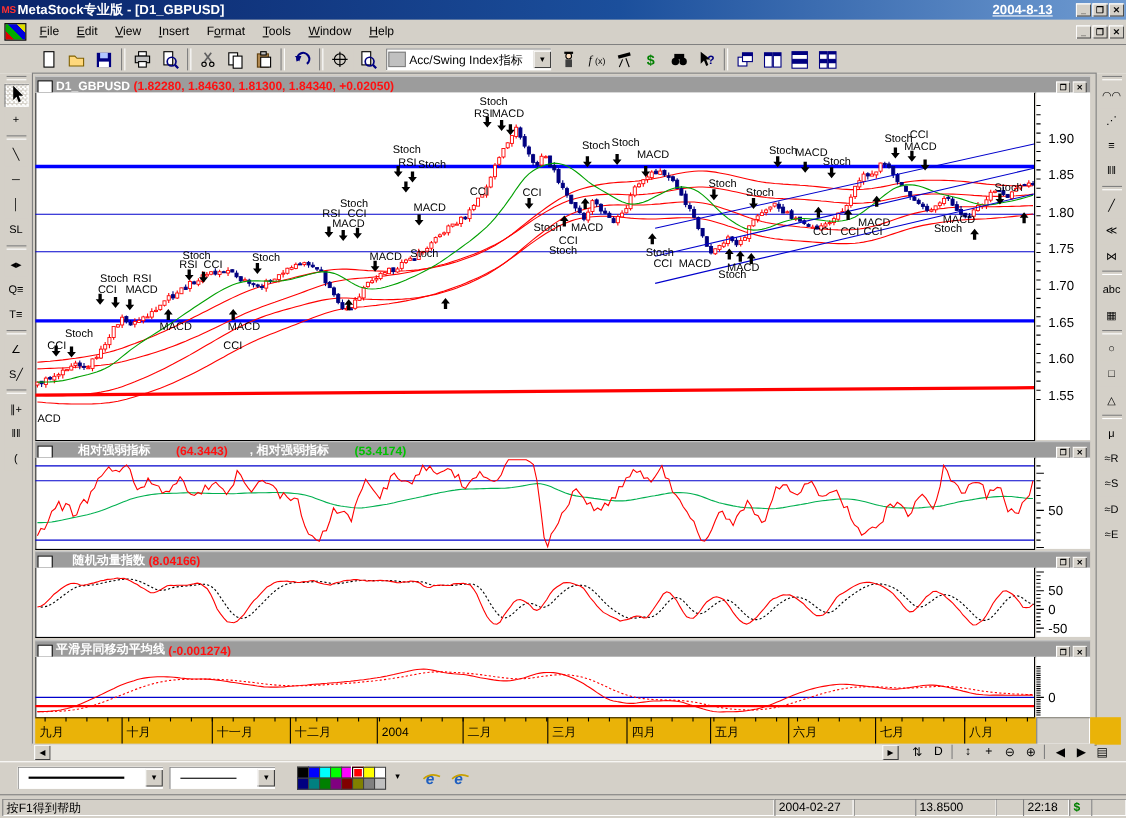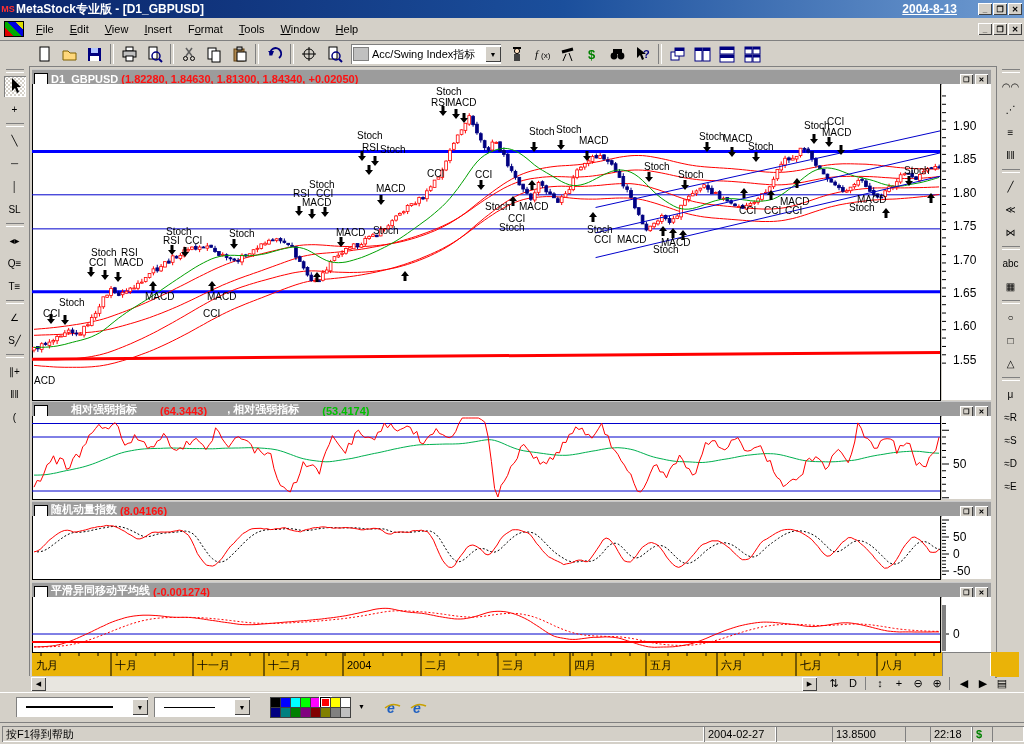--- a/index.html
+++ b/index.html
@@ -999,21 +999,21 @@
           <line x1="0" y1="48" x2="7" y2="48" stroke="#000"></line>
           <line x1="0" y1="41.25" x2="4" y2="41.25" stroke="#000"></line>
           <line x1="0" y1="34.5" x2="4" y2="34.5" stroke="#000"></line>
           <line x1="0" y1="27.75" x2="4" y2="27.75" stroke="#000"></line>
           <line x1="0" y1="21" x2="4" y2="21" stroke="#000"></line>
           <line x1="0" y1="14.25" x2="7" y2="14.25" stroke="#000"></line>
           <line x1="0" y1="7.5" x2="4" y2="7.5" stroke="#000"></line>
         </svg><span class="axis-label" style="left: 11px; top: 41px;">50</span></div>
       <div class="pane-title abs" style="left: 2px; top: 434px;">
         <span class="sysbox"></span>
-        <span style="color: rgb(255, 255, 255); white-space: pre;">随机动量指数 </span>
+        <span style="color: rgb(255, 255, 255); white-space: pre; margin-left: 15px;">随机动量指数 </span>
         <span style="color: rgb(255, 16, 16); white-space: pre;">(8.04166)</span>
         <span style="margin-left: auto; display: flex; margin-right: 3px;">
           <span class="pane-btn">❐</span>
           <span class="pane-btn">✕</span>
         </span>
       </div>
       <div class="plot abs" style="left: 2px; top: 449px; width: 909px; height: 63px; border-bottom: 1px solid rgb(0, 0, 0);"><svg width="909" height="63" id="svg-stoch">
           <line x1="0.5" y1="0" x2="0.5" y2="63" stroke="#000"></line>
           <polyline points="5.0,35.9 8.0,35.7 11.1,35.0 14.1,33.6 17.1,31.8 20.1,29.5 23.2,27.2 26.2,24.9 29.2,22.7 32.2,20.6 35.3,18.8 38.3,17.4 41.3,16.6 44.3,16.4 47.4,16.3 50.4,16.0 53.4,15.6 56.5,15.1 59.5,14.4 62.5,13.7 65.5,13.1 68.6,12.4 71.6,11.9 74.6,11.4 77.6,10.8 80.7,10.5 83.7,10.3 86.7,10.5 89.7,11.0 92.8,11.9 95.8,12.9 98.8,14.3 101.9,15.8 104.9,17.3 107.9,19.0 110.9,20.2 114.0,20.7 117.0,20.5 120.0,19.9 123.0,18.8 126.1,18.0 129.1,17.5 132.1,17.1 135.2,16.8 138.2,16.6 141.2,16.4 144.2,16.1 147.3,15.7 150.3,15.2 153.3,15.1 156.3,15.6 159.4,16.7 162.4,18.9 165.4,22.4 168.4,26.9 171.5,31.5 174.5,35.8 177.5,39.9 180.6,42.8 183.6,45.0 186.6,46.1 189.6,46.0 192.7,45.0 195.7,43.0 198.7,40.3 201.7,37.2 204.8,34.2 207.8,31.1 210.8,28.0 213.8,24.9 216.9,22.2 219.9,19.8 222.9,17.7 226.0,16.1 229.0,15.0 232.0,14.2 235.0,13.8 238.1,13.5 241.1,13.5 244.1,13.5 247.1,13.2 250.2,13.1 253.2,12.7 256.2,12.4 259.2,12.7 262.3,13.1 265.3,13.6 268.3,14.2 271.4,14.7 274.4,14.6 277.4,14.3 280.4,13.9 283.5,13.3 286.5,12.8 289.5,12.4 292.5,12.0 295.6,11.7 298.6,11.6 301.6,11.6 304.6,11.8 307.7,11.8 310.7,11.9 313.7,11.9 316.8,11.8 319.8,11.8 322.8,11.8 325.8,12.0 328.9,12.3 331.9,12.7 334.9,13.1 337.9,13.0 341.0,13.0 344.0,12.8 347.0,12.7 350.1,12.8 353.1,13.2 356.1,14.3 359.1,15.4 362.2,16.2 365.2,16.3 368.2,16.2 371.2,16.1 374.3,16.1 377.3,16.2 380.3,16.2 383.3,15.8 386.4,15.4 389.4,15.2 392.4,14.9 395.5,15.0 398.5,15.2 401.5,16.5 404.5,18.8 407.6,22.6 410.6,27.4 413.6,32.5 416.6,37.2 419.7,41.4 422.7,44.4 425.7,46.0 428.7,45.4 431.8,43.7 434.8,41.4 437.8,38.5 440.9,35.8 443.9,33.7 446.9,32.6 449.9,32.4 453.0,33.0 456.0,34.5 459.0,35.8 462.0,36.3 465.1,35.3 468.1,33.4 471.1,30.5 474.1,27.4 477.2,24.5 480.2,21.9 483.2,19.5 486.3,17.7 489.3,16.6 492.3,16.0 495.3,16.0 498.4,16.2 501.4,17.0 504.4,18.7 507.4,21.2 510.5,24.1 513.5,27.2 516.5,30.4 519.5,33.5 522.6,36.1 525.6,38.5 528.6,40.5 531.7,42.4 534.7,44.2 537.7,45.3 540.7,45.9 543.8,46.0 546.8,45.7 549.8,45.2 552.8,44.9 555.9,45.1 558.9,45.3 561.9,44.3 564.9,42.4 568.0,39.7 571.0,36.4 574.0,32.7 577.1,29.5 580.1,27.6 583.1,27.2 586.1,28.0 589.2,30.3 592.2,33.4 595.2,36.8 598.2,39.5 601.3,41.4 604.3,42.0 607.3,41.3 610.4,39.4 613.4,36.9 616.4,34.6 619.4,32.4 622.5,30.6 625.5,29.7 628.5,29.4 631.5,30.2 634.6,32.0 637.6,34.7 640.6,37.7 643.6,40.8 646.7,43.7 649.7,46.0 652.7,47.2 655.8,47.3 658.8,46.7 661.8,45.2 664.8,43.1 667.9,40.5 670.9,37.6 673.9,34.8 676.9,32.6 680.0,30.6 683.0,28.8 686.0,27.7 689.0,26.8 692.1,26.7 695.1,27.1 698.1,28.1 701.2,29.4 704.2,31.4 707.2,33.6 710.2,36.0 713.3,38.3 716.3,39.9 719.3,40.9 722.3,40.9 725.4,39.5 728.4,37.2 731.4,34.2 734.4,31.3 737.5,28.8 740.5,26.5 743.5,24.4 746.6,22.2 749.6,20.3 752.6,18.5 755.6,17.1 758.7,16.0 761.7,15.2 764.7,14.8 767.7,14.9 770.8,15.1 773.8,15.9 776.8,16.9 779.8,18.2 782.9,19.8 785.9,22.0 788.9,24.6 792.0,27.6 795.0,30.7 798.0,33.6 801.0,35.4 804.1,35.9 807.1,35.3 810.1,33.8 813.1,31.6 816.2,29.4 819.2,27.1 822.2,25.5 825.3,24.8 828.3,24.7 831.3,25.4 834.3,26.7 837.4,28.5 840.4,30.7 843.4,33.2 846.4,36.2 849.5,39.2 852.5,42.3 855.5,45.3 858.5,47.3 861.6,48.0 864.6,48.0 867.6,46.6 870.7,44.1 873.7,40.7 876.7,37.0 879.7,33.4 882.8,29.8 885.8,27.2 888.8,25.8 891.8,25.4 894.9,26.2 897.9,27.8 900.9,30.3 903.9,32.1 907.0,33.3 910.0,33.3" fill="none" stroke="#000000" stroke-width="1" stroke-dasharray="2,2"></polyline>
           <polyline points="2.0,35.9 5.0,35.1 8.1,33.4 11.1,30.5 14.1,27.5 17.1,24.2 20.2,21.9 23.2,19.5 26.2,17.4 29.2,15.7 32.3,14.5 35.3,14.2 38.3,14.7 41.3,16.0 44.4,15.9 47.4,15.3 50.4,14.6 53.5,13.9 56.5,13.0 59.5,12.0 62.5,11.6 65.6,10.7 68.6,10.6 71.6,10.2 74.6,9.4 77.7,9.9 80.7,9.8 83.7,10.9 86.7,12.2 89.8,13.9 92.8,15.4 95.8,17.6 98.9,19.1 101.9,21.0 104.9,22.8 107.9,22.9 111.0,21.8 114.0,20.2 117.0,18.3 120.0,16.5 123.1,16.1 126.1,16.4 129.1,16.0 132.2,16.1 135.2,16.0 138.2,16.0 141.2,15.3 144.3,14.8 147.3,14.1 150.3,14.7 153.3,16.9 156.4,19.2 159.4,24.1 162.4,30.4 165.4,37.6 168.5,42.1 171.5,46.0 174.5,49.2 177.6,49.7 180.6,50.1 183.6,48.8 186.6,45.7 189.7,42.8 192.7,38.3 195.7,33.9 198.7,30.0 201.8,27.3 204.8,23.8 207.8,20.8 210.8,17.6 213.9,16.0 216.9,14.0 219.9,12.8 223.0,12.5 226.0,12.4 229.0,12.3 232.0,13.0 235.1,12.7 238.1,13.6 241.1,13.4 244.1,12.6 247.2,12.8 250.2,11.9 253.2,11.7 256.2,13.3 259.3,14.1 262.3,14.9 265.3,15.3 268.4,15.9 271.4,14.5 274.4,13.5 277.4,13.1 280.5,12.0 283.5,11.6 286.5,11.5 289.5,10.9 292.6,10.9 295.6,11.5 298.6,11.5 301.6,12.3 304.7,11.8 307.7,12.2 310.7,11.7 313.8,11.5 316.8,11.8 319.8,12.0 322.8,12.5 325.9,13.0 328.9,13.8 331.9,13.8 334.9,12.9 338.0,13.1 341.0,12.3 344.0,12.4 347.1,13.0 350.1,14.3 353.1,16.7 356.1,17.9 359.2,18.1 362.2,16.4 365.2,16.2 368.2,15.9 371.3,16.1 374.3,16.3 377.3,16.3 380.3,14.8 383.4,14.6 386.4,14.6 389.4,14.2 392.5,15.2 395.5,15.7 398.5,19.5 401.5,24.2 404.6,31.6 407.6,38.4 410.6,44.3 413.6,48.3 416.7,51.1 419.7,51.5 422.7,49.5 425.7,44.0 428.8,39.8 431.8,36.0 434.8,31.6 437.9,29.5 440.9,29.0 443.9,30.1 446.9,31.9 450.0,34.4 453.0,37.9 456.0,38.9 459.0,37.4 462.1,33.1 465.1,29.0 468.1,23.8 471.1,20.1 474.2,17.7 477.2,15.8 480.2,13.9 483.3,13.7 486.3,13.8 489.3,14.7 492.3,15.9 495.4,16.7 498.4,18.7 501.4,22.7 504.4,27.2 507.5,30.6 510.5,34.6 513.5,37.8 516.5,40.7 519.6,42.3 522.6,43.9 525.6,45.3 528.7,46.7 531.7,48.6 534.7,47.8 537.7,47.3 540.8,46.4 543.8,44.8 546.8,44.1 549.8,44.2 552.9,45.7 555.9,45.6 558.9,42.1 561.9,37.9 565.0,33.3 568.0,28.9 571.0,24.0 574.1,22.0 577.1,23.1 580.1,26.4 583.1,29.9 586.2,35.5 589.2,40.6 592.2,44.8 595.2,45.8 598.3,46.0 601.3,43.2 604.3,39.7 607.4,35.0 610.4,31.2 613.4,29.2 616.4,27.2 619.5,26.5 622.5,27.5 625.5,28.8 628.5,32.1 631.6,36.2 634.6,41.0 637.6,44.7 640.6,48.1 643.7,50.4 646.7,51.4 649.7,50.1 652.8,47.6 655.8,45.2 658.8,41.6 661.8,38.3 664.9,34.5 667.9,30.7 670.9,28.3 673.9,27.4 677.0,25.9 680.0,24.8 683.0,24.9 686.0,24.8 689.1,26.3 692.1,28.1 695.1,30.4 698.2,32.6 701.2,36.0 704.2,38.6 707.2,41.6 710.3,43.7 713.3,43.7 716.3,43.1 719.3,40.8 722.4,36.3 725.4,31.8 728.4,27.3 731.4,24.6 734.5,23.1 737.5,21.2 740.5,19.3 743.6,17.3 746.6,15.8 749.6,14.4 752.6,13.7 755.7,13.4 758.7,13.4 761.7,14.0 764.7,14.9 767.8,15.8 770.8,17.5 773.8,19.3 776.8,21.3 779.9,23.7 782.9,27.2 785.9,30.4 789.0,34.6 792.0,38.0 795.0,40.2 798.0,39.8 801.1,37.0 804.1,34.0 807.1,30.2 810.1,26.5 813.2,24.4 816.2,21.7 819.2,21.6 822.3,23.2 825.3,24.4 828.3,27.3 831.3,29.7 834.4,32.6 837.4,35.9 840.4,39.0 843.4,43.1 846.5,46.1 849.5,49.6 852.5,52.2 855.5,51.9 858.6,49.8 861.6,47.8 864.6,43.5 867.7,38.3 870.7,32.6 873.7,28.4 876.7,25.0 879.8,21.5 882.8,21.0 885.8,22.7 888.8,24.5 891.9,28.0 894.9,31.5 897.9,36.0 900.9,36.4 904.0,36.1 907.0,33.4" fill="none" stroke="#ff0000" stroke-width="1"></polyline>

